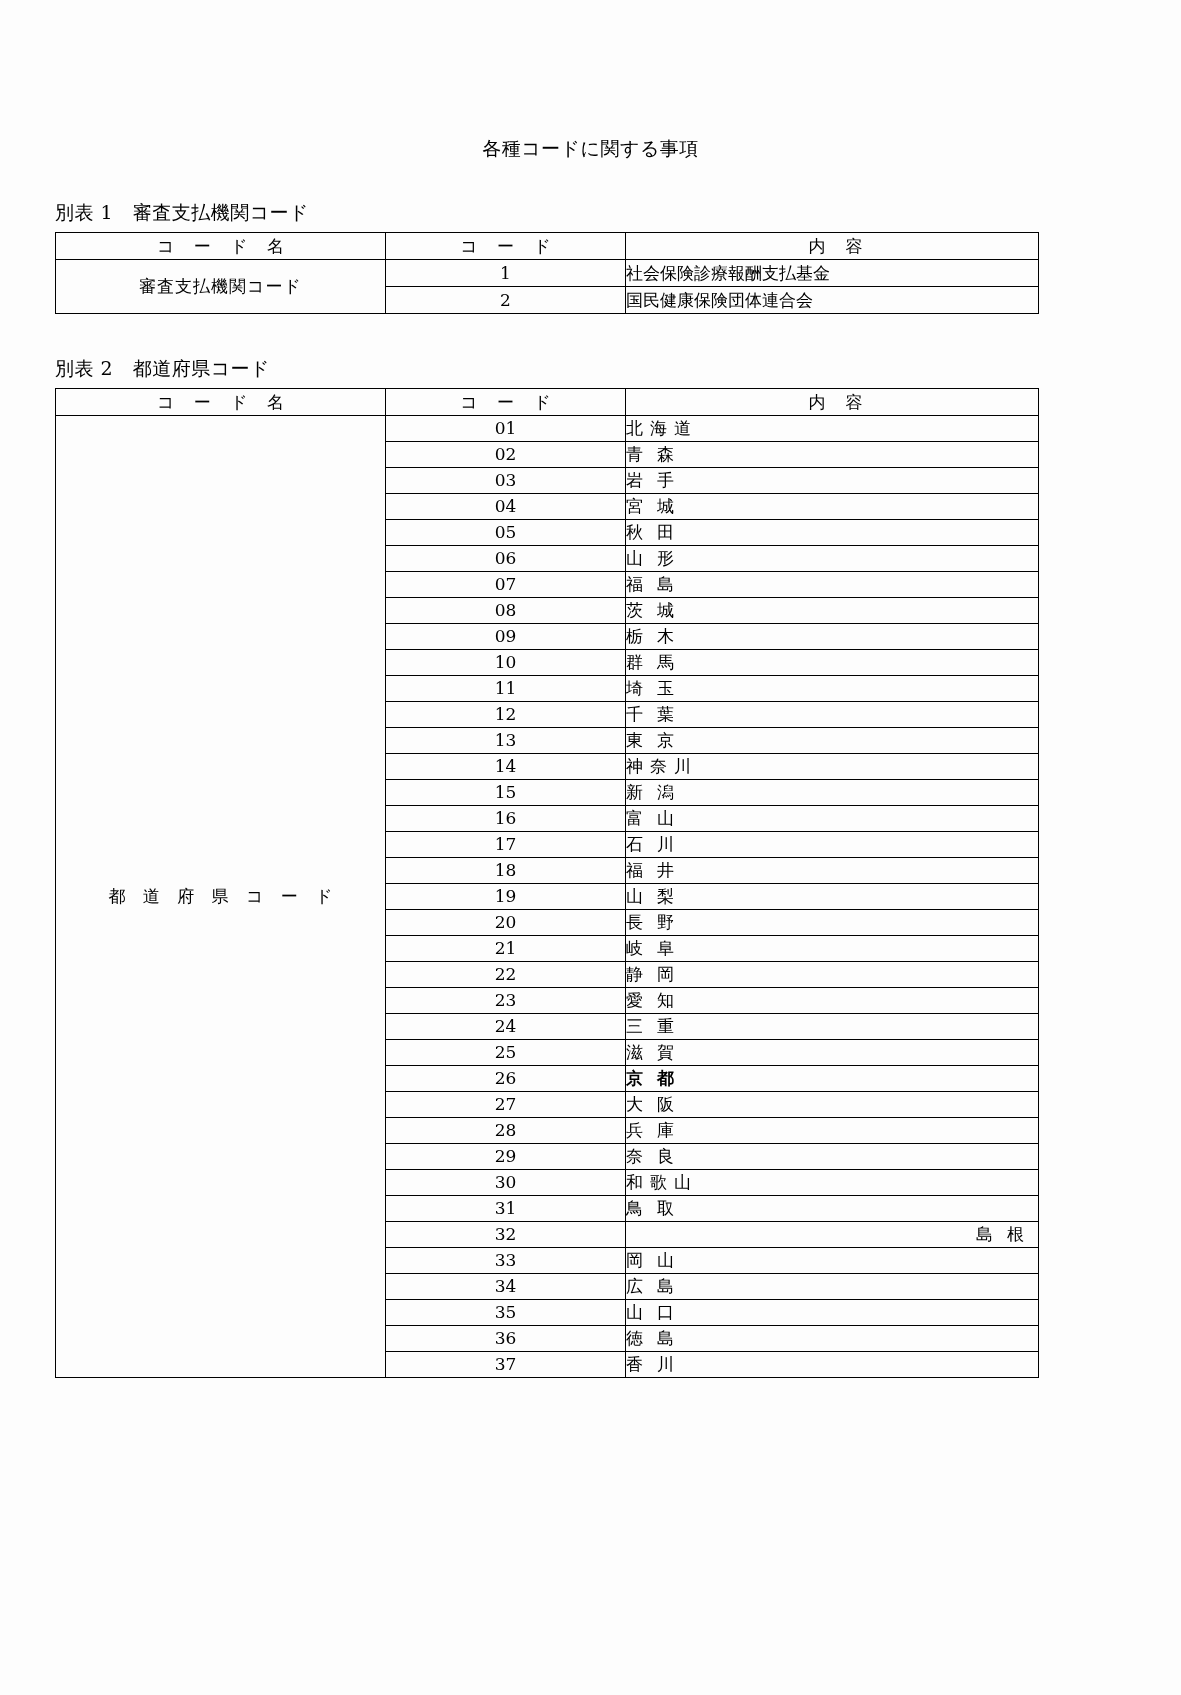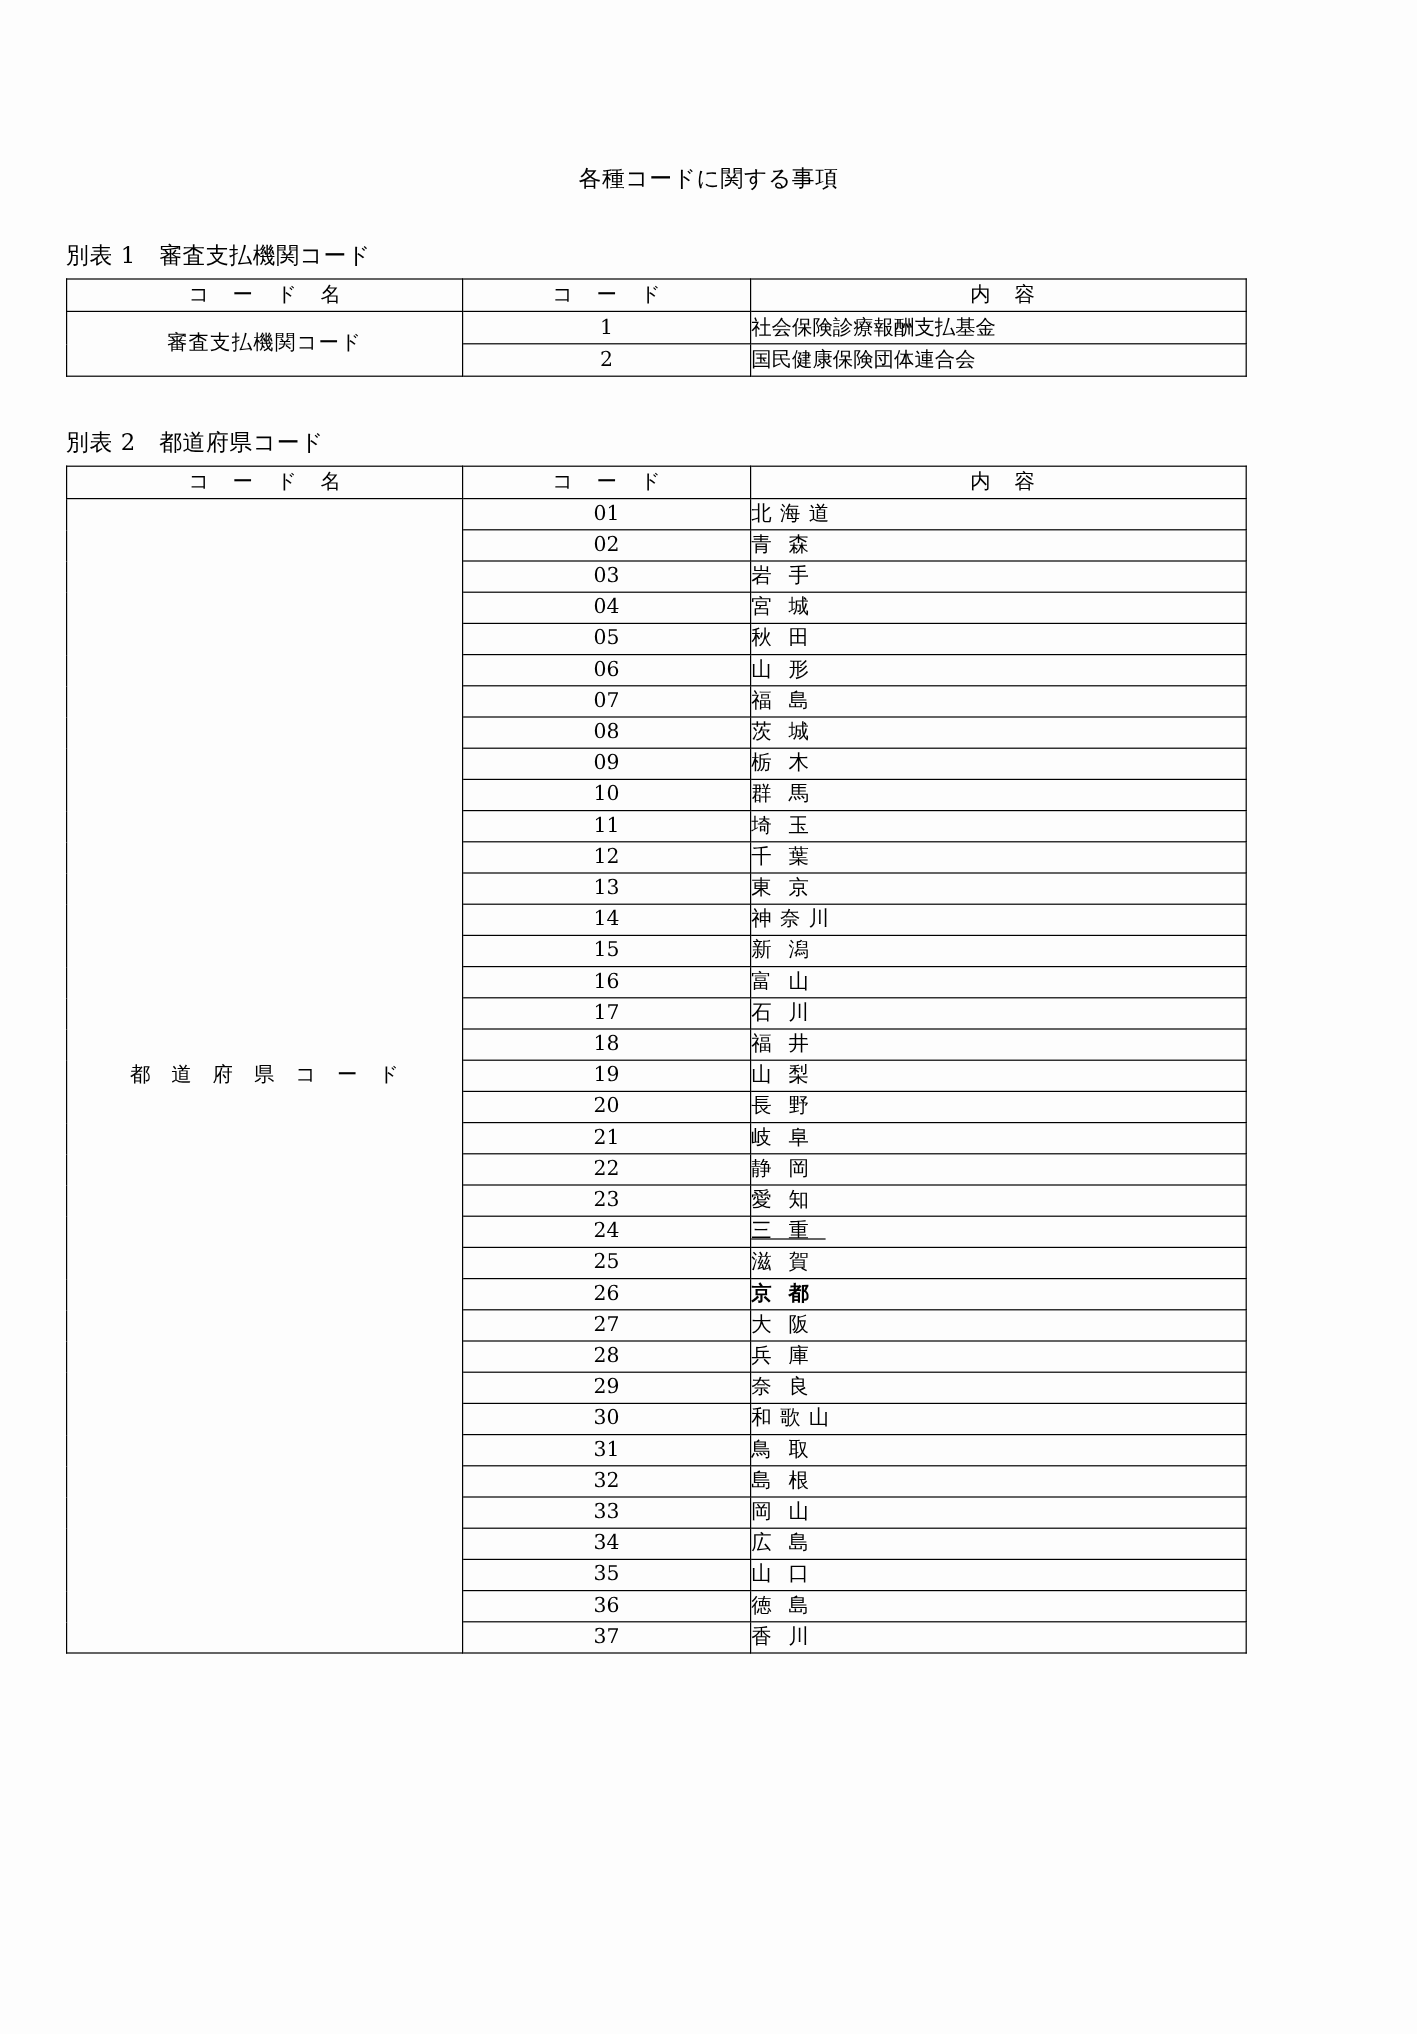--- a/index.html
+++ b/index.html
@@ -247,21 +247,21 @@
         <tr>
           <td class="cell-code" style="height: 25px; text-align: center;">22</td>
           <td class="cell-content pref-2" style="height: 25px;">静岡</td>
         </tr>
         <tr>
           <td class="cell-code" style="height: 25px;">23</td>
           <td class="cell-content pref-2" style="height: 25px;">愛知</td>
         </tr>
         <tr>
           <td class="cell-code" style="height: 25px;">24</td>
-          <td class="cell-content pref-2" style="height: 25px; text-decoration: underline;">三重</td>
+          <td class="cell-content pref-2" style="height: 25px;">三重</td>
         </tr>
         <tr>
           <td class="cell-code" style="height: 25px;">25</td>
           <td class="cell-content pref-2" style="height: 25px;">滋賀</td>
         </tr>
         <tr>
           <td class="cell-code" style="height: 25px;">26</td>
           <td class="cell-content pref-2" style="height: 25px; font-weight: bold;">京都</td>
         </tr>
         <tr>
@@ -279,21 +279,21 @@
         <tr>
           <td class="cell-code" style="height: 25px;">30</td>
           <td class="cell-content pref-3" style="height: 25px;">和歌山</td>
         </tr>
         <tr>
           <td class="cell-code" style="height: 25px;">31</td>
           <td class="cell-content pref-2" style="height: 25px;">鳥取</td>
         </tr>
         <tr>
           <td class="cell-code" style="height: 25px;">32</td>
-          <td class="cell-content pref-2" style="height: 25px;">島根</td>
+          <td class="cell-content pref-2" style="height: 25px; text-align: right;">島根</td>
         </tr>
         <tr>
           <td class="cell-code" style="height: 25px;">33</td>
           <td class="cell-content pref-2" style="height: 25px;">岡山</td>
         </tr>
         <tr>
           <td class="cell-code" style="height: 25px;">34</td>
           <td class="cell-content pref-2" style="height: 25px;">広島</td>
         </tr>
         <tr>

